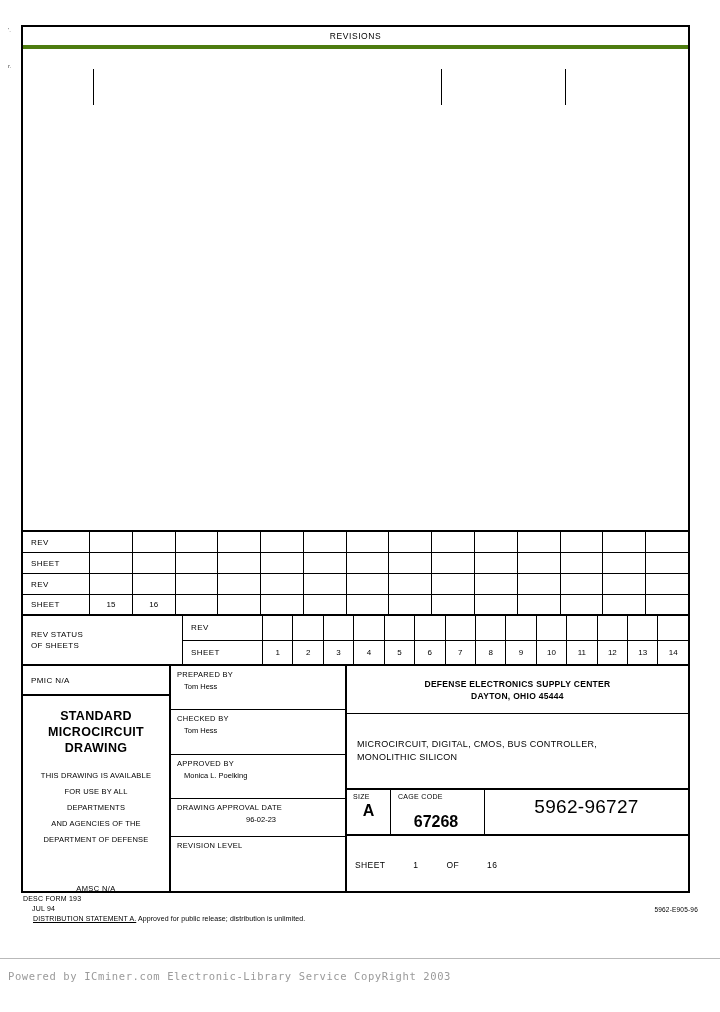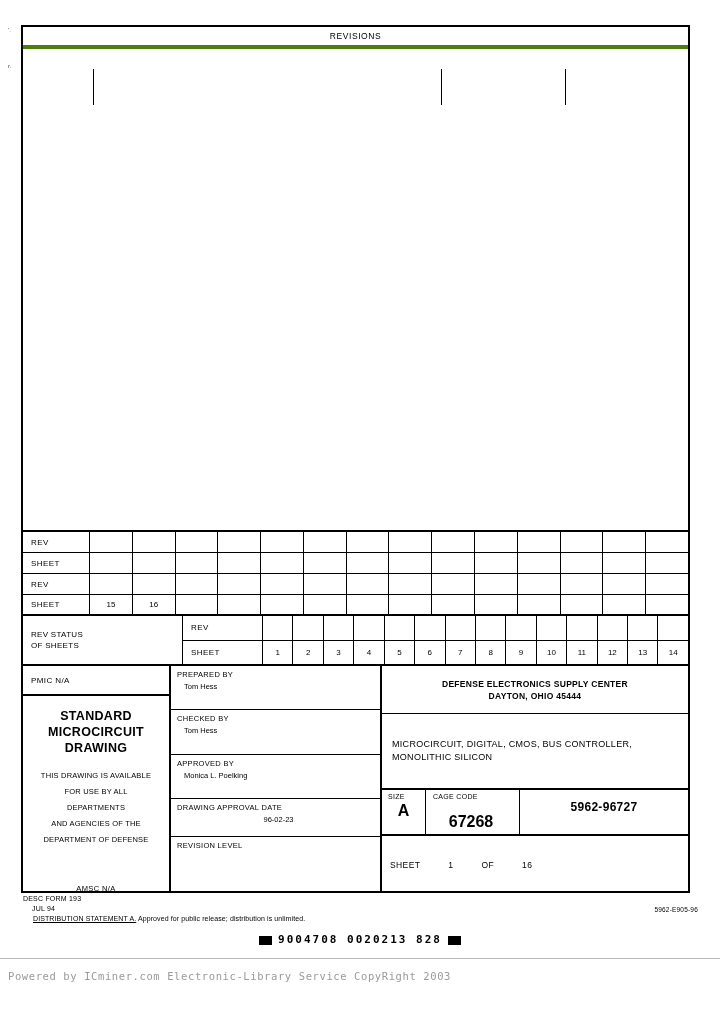--- a/index.html
+++ b/index.html
@@ -72,21 +72,21 @@
   .tb-col1{width:148px;border-right:2px solid #000;box-sizing:border-box;
            display:flex;flex-direction:column;}
   .pmic{height:33px;border-bottom:2px solid #000;box-sizing:border-box;
         display:flex;align-items:center;padding-left:8px;font-size:8px;letter-spacing:.4px;}
   .smd{flex:1;display:flex;flex-direction:column;align-items:center;
        padding-top:12px;text-align:center;}
   .smd-title{font-size:12.5px;font-weight:bold;line-height:16px;letter-spacing:.3px;}
   .smd-note{font-size:7.5px;line-height:16px;margin-top:12px;letter-spacing:.2px;}
   .smd-amsc{font-size:7.5px;margin-top:36px;letter-spacing:.4px;}
 
-  .tb-col2{width:211px;border-right:2px solid #000;box-sizing:border-box;
+  .tb-col2{width:176px;border-right:2px solid #000;box-sizing:border-box;
            display:flex;flex-direction:column;}
   .sig{border-bottom:1px solid #000;box-sizing:border-box;padding:4px 0 0 6px;}
   .sig:last-child{border-bottom:none;}
   .sig-lab{font-size:7.5px;letter-spacing:.3px;}
   .sig-val{font-size:7.5px;margin-top:3px;padding-left:7px;}
   .sig-val.ctr{text-align:center;padding-left:0;}
   .sig1{height:44px;} .sig2{height:45px;} .sig3{height:44px;}
   .sig4{height:38px;} .sig5{flex:1;}
 
   .tb-col3{flex:1;display:flex;flex-direction:column;}
@@ -101,21 +101,21 @@
            display:flex;flex-direction:column;padding:3px 0 0 6px;}
   .id-size .l{font-size:7px;letter-spacing:.3px;}
   .id-size .v{font-size:16px;font-weight:bold;margin-top:2px;text-align:center;
               padding-right:6px;}
   .id-cage{width:94px;border-right:1px solid #000;box-sizing:border-box;
            display:flex;flex-direction:column;padding:3px 0 0 7px;}
   .id-cage .l{font-size:7px;letter-spacing:.3px;}
   .id-cage .v{font-size:16px;font-weight:bold;margin-top:13px;text-align:center;
               padding-right:10px;}
   .id-num{flex:1;display:flex;align-items:center;justify-content:center;
-          font-size:12px;font-weight:bold;letter-spacing:.3px;padding-bottom:11px;}
+          font-size:19px;font-weight:normal;letter-spacing:.3px;padding-bottom:11px;}
   .sheetrow{flex:1;display:flex;align-items:center;font-size:8.5px;letter-spacing:.4px;}
   .sheetrow .lab{padding-left:8px;}
   .sheetrow .n1{padding-left:28px;}
   .sheetrow .of{padding-left:28px;}
   .sheetrow .n2{padding-left:28px;}
 
   
   .ft-form{position:absolute;left:23px;top:894px;font-size:7px;line-height:9.5px;
            letter-spacing:.2px;}
   .ft-form .l2{padding-left:9px;}
@@ -361,20 +361,17 @@
     <div class="l2">JUL 94</div>
   </div>
 
   <div class="ft-dist">
     <u>DISTRIBUTION STATEMENT A.</u>
     <span>Approved for public release; distribution is unlimited.</span>
   </div>
 
   <div class="ft-code">5962-E905-96</div>
 
-  <div class="ft-bar">
-    <span class="bar-blk"></span><span>9004708  0020213  828</span><span class="bar-blk"></span>
-  </div>
 
   <div class="rule"></div>
   <div class="ft-water">Powered by ICminer.com Electronic-Library Service CopyRight 2003</div>
 
 </div>
 
 </body></html>

